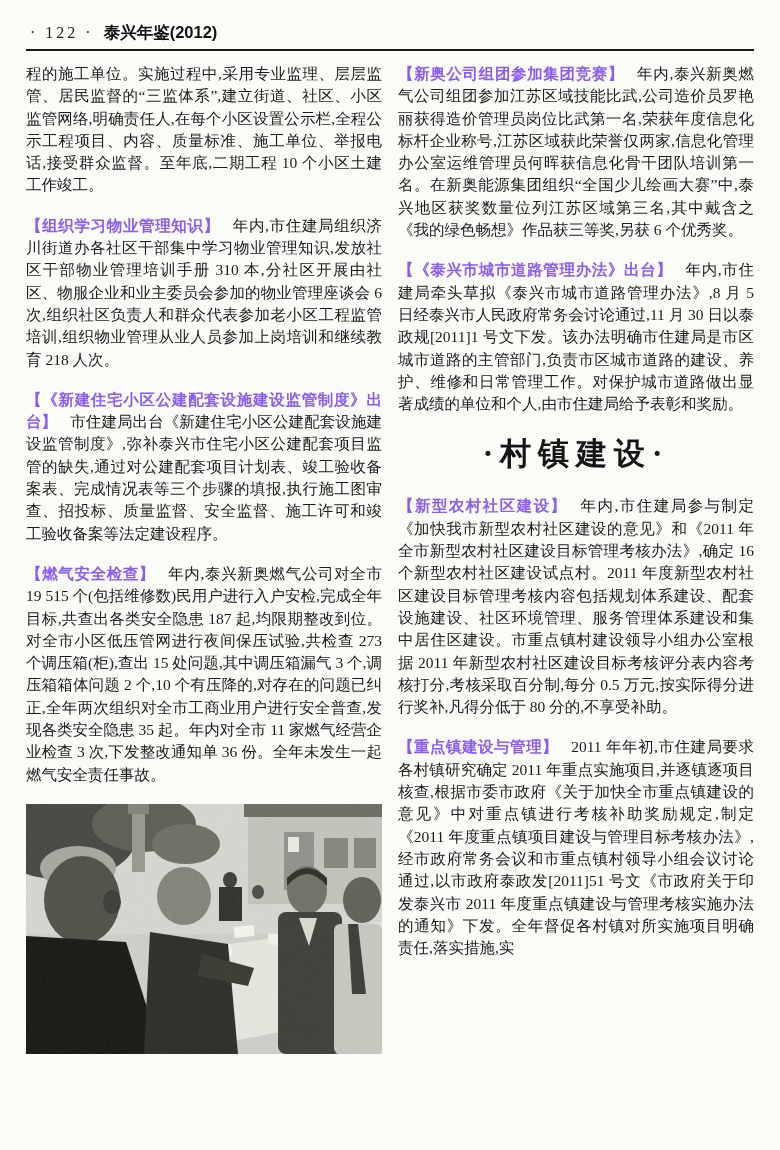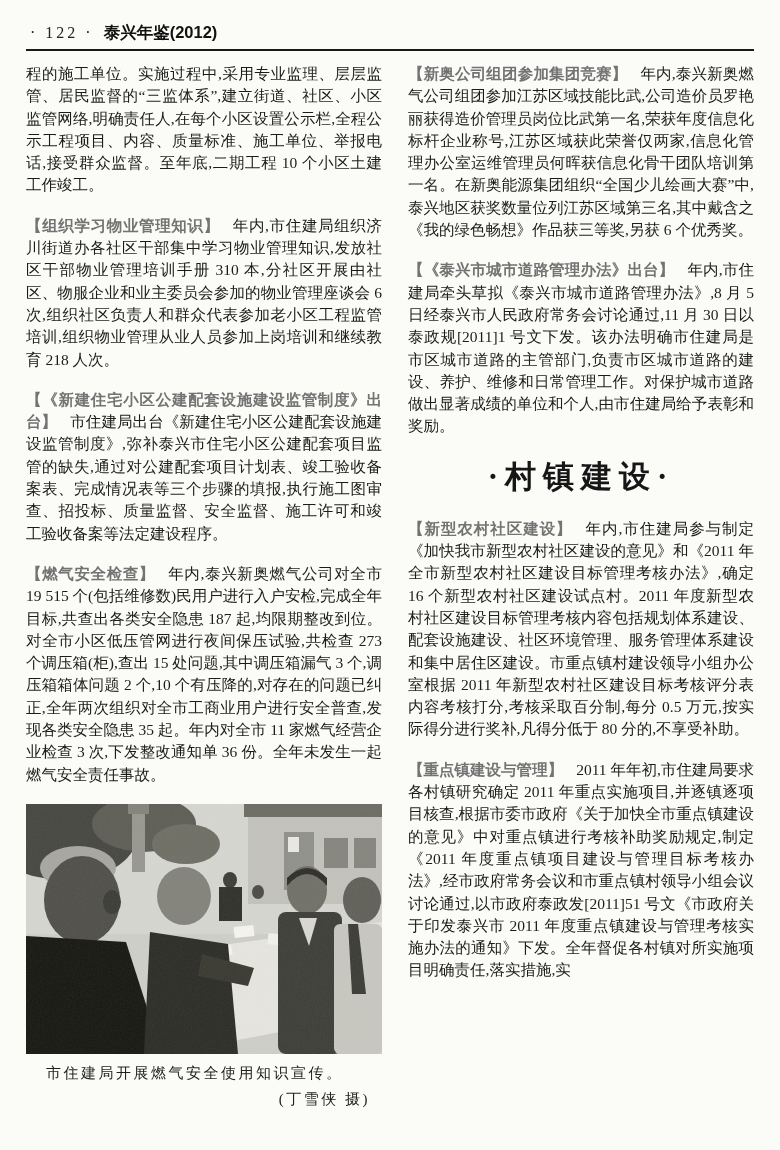--- a/index.html
+++ b/index.html
@@ -27,33 +27,33 @@
   }
   .book-title{
     font-family:Liberation Sans, sans-serif;
     font-weight:700;font-size:16.5px;color:#111;
   }
   .head-rule{
     border:none;border-bottom:2.5px solid #191919;
     margin:5px 0 12px 0;
   }
   
-  .columns{display:flex;gap:26px;}
+  .columns{display:flex;gap:16px;}
   .col{width:356px;}
   
   p.entry{
     margin:0 0 18px 0;
     font-size:15.5px;
     line-height:22.3px;
     text-align:justify;
     text-justify:inter-ideograph;
   }
   .entry-head{
     font-family:"Liberation Sans","DejaVu Sans",sans-serif;
-    font-weight:700;color:#737373;
+    font-weight:700;color:#8b5cf6;
     margin-right:13px;
   }
   .entry-head:empty{margin-right:0;}
   
   .section-title{
     text-align:center;
     font-size:31px;
     letter-spacing:7px;
     margin:10px 0 20px 0;
     color:#161616;
@@ -157,24 +157,20 @@
           <path d="M261 82 Q281 58 301 82 L301 74 Q281 54 261 74 Z" fill="#2c2c27"></path>
           <rect x="252" y="108" width="64" height="142" rx="8" fill="#3c3c36"></rect>
           <polygon points="273,114 291,114 283,142" fill="#dadad2"></polygon>
 
           <ellipse cx="336" cy="96" rx="19" ry="23" fill="#5f5f57"></ellipse>
           <rect x="308" y="120" width="48" height="130" rx="6" fill="#c8c8c0"></rect>
           <polygon points="322,120 332,120 340,190 326,190" fill="#3a3a34"></polygon>
 
           <rect x="0" y="0" width="356" height="250" filter="url(#grain)" opacity="0.55"></rect>
         </svg>
-        <figcaption>
-          <div class="photo-caption">市住建局开展燃气安全使用知识宣传。</div>
-          <div class="photo-credit">(丁雪侠 摄)</div>
-        </figcaption>
       </figure>
 
     </div>
 
     <div class="col">
 
       <p class="entry">
         <span class="entry-head">【新奥公司组团参加集团竞赛】</span><span>年内,泰兴新奥燃气公司组团参加江苏区域技能比武,公司造价员罗艳丽获得造价管理员岗位比武第一名,荣获年度信息化标杆企业称号,江苏区域获此荣誉仅两家,信息化管理办公室运维管理员何晖获信息化骨干团队培训第一名。在新奥能源集团组织“全国少儿绘画大赛”中,泰兴地区获奖数量位列江苏区域第三名,其中戴含之《我的绿色畅想》作品获三等奖,另获 6 个优秀奖。</span>
       </p>
 

